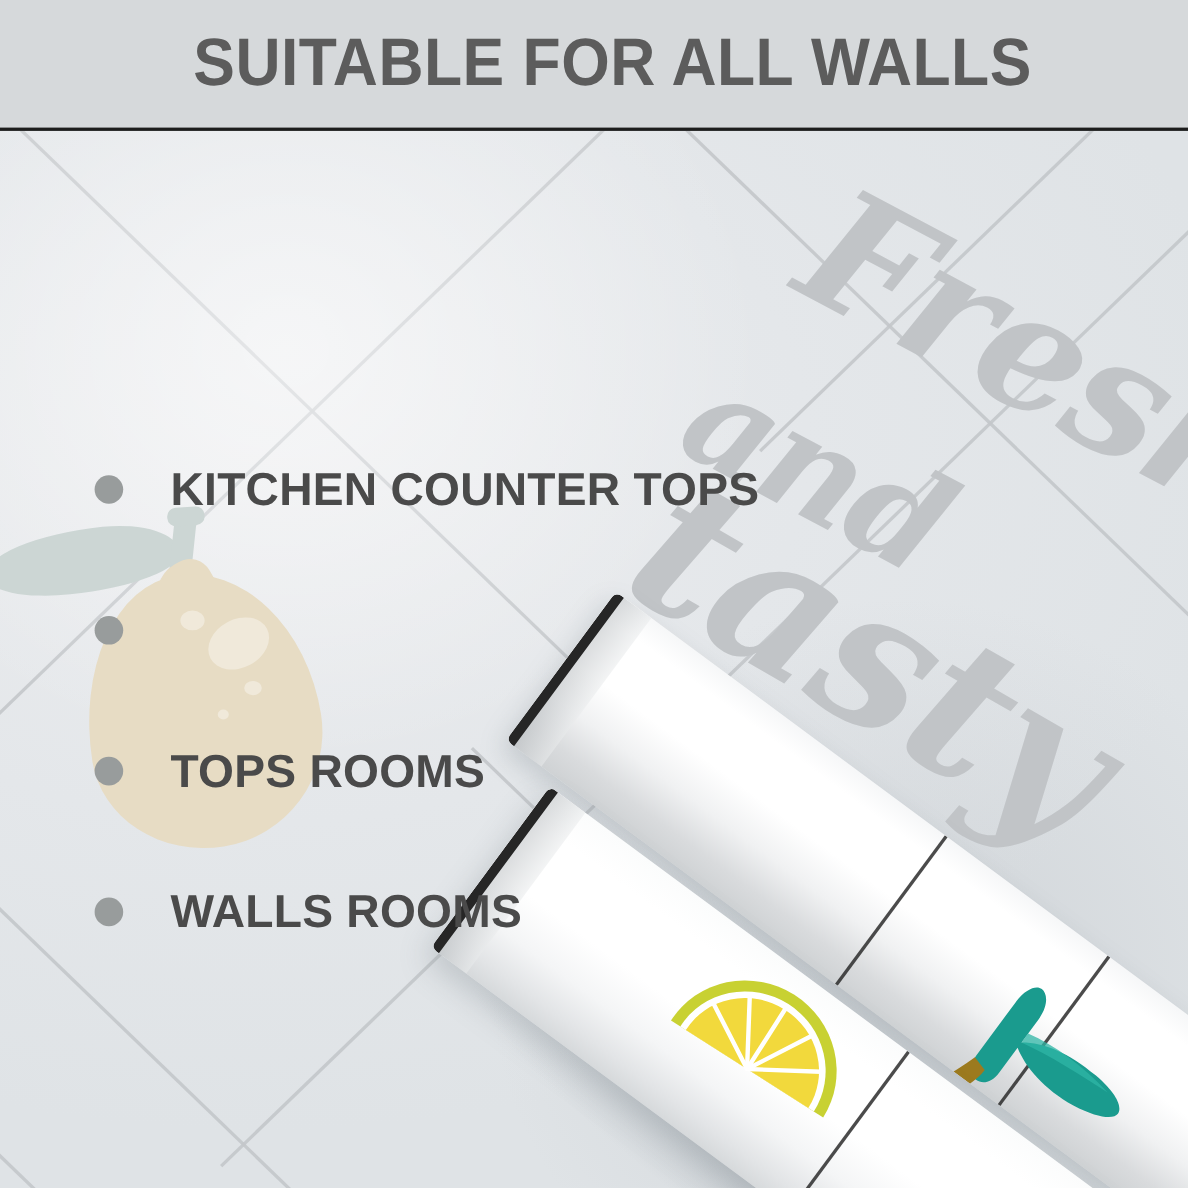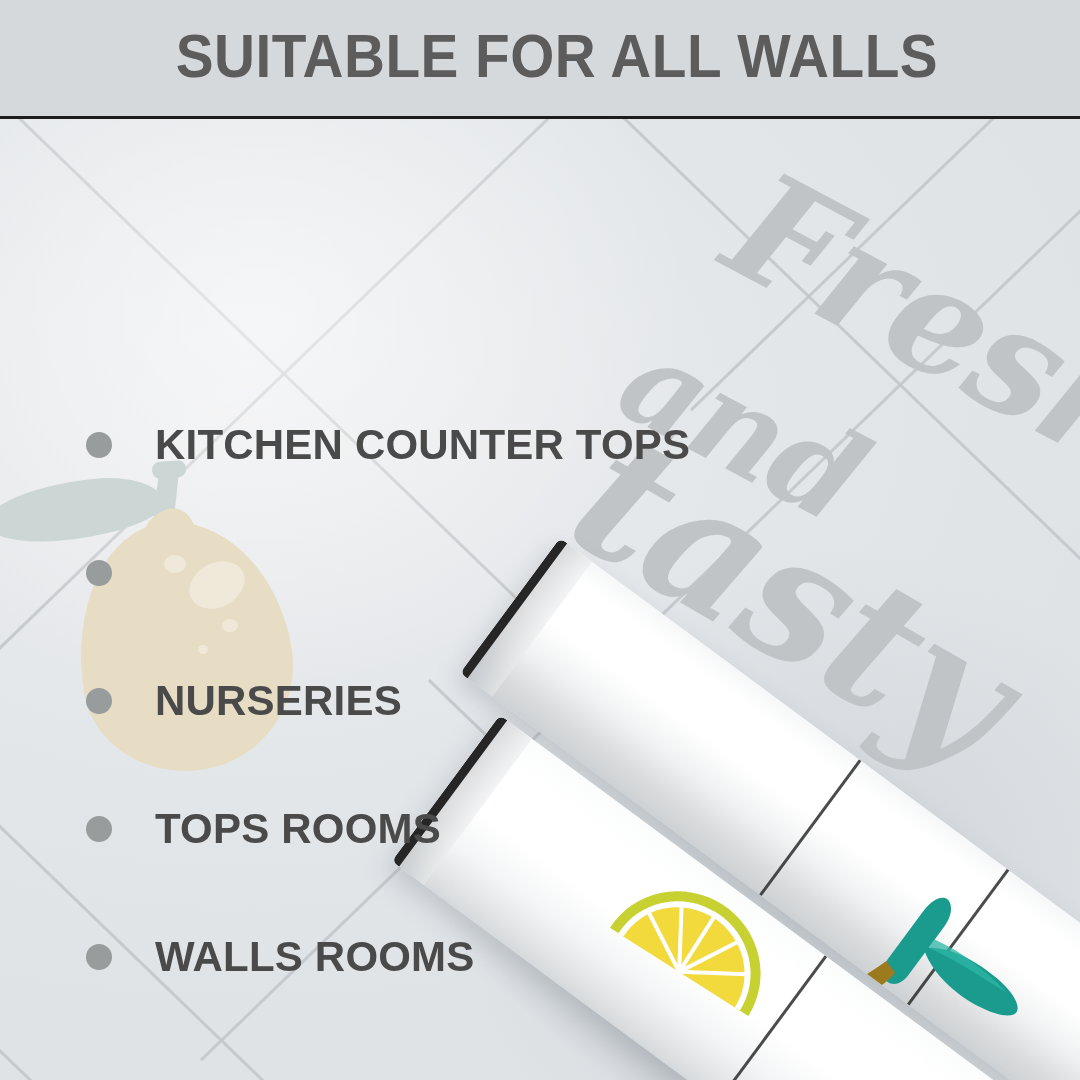--- a/index.html
+++ b/index.html
@@ -377,24 +377,20 @@
 
       <div class="bullet-row">
         <span class="bullet-dot"></span>
         <span class="bullet-label">KITCHEN COUNTER TOPS</span>
       </div>
 
       <div class="bullet-row">
         <span class="bullet-dot"></span>
       </div>
 
-      <div class="bullet-row">
-        <span class="bullet-dot"></span>
-        <span class="bullet-label">NURSERIES</span>
-      </div>
 
       <div class="bullet-row">
         <span class="bullet-dot"></span>
         <span class="bullet-label">TOPS ROOMS</span>
       </div>
 
       <div class="bullet-row">
         <span class="bullet-dot"></span>
         <span class="bullet-label">WALLS ROOMS</span>
       </div>

